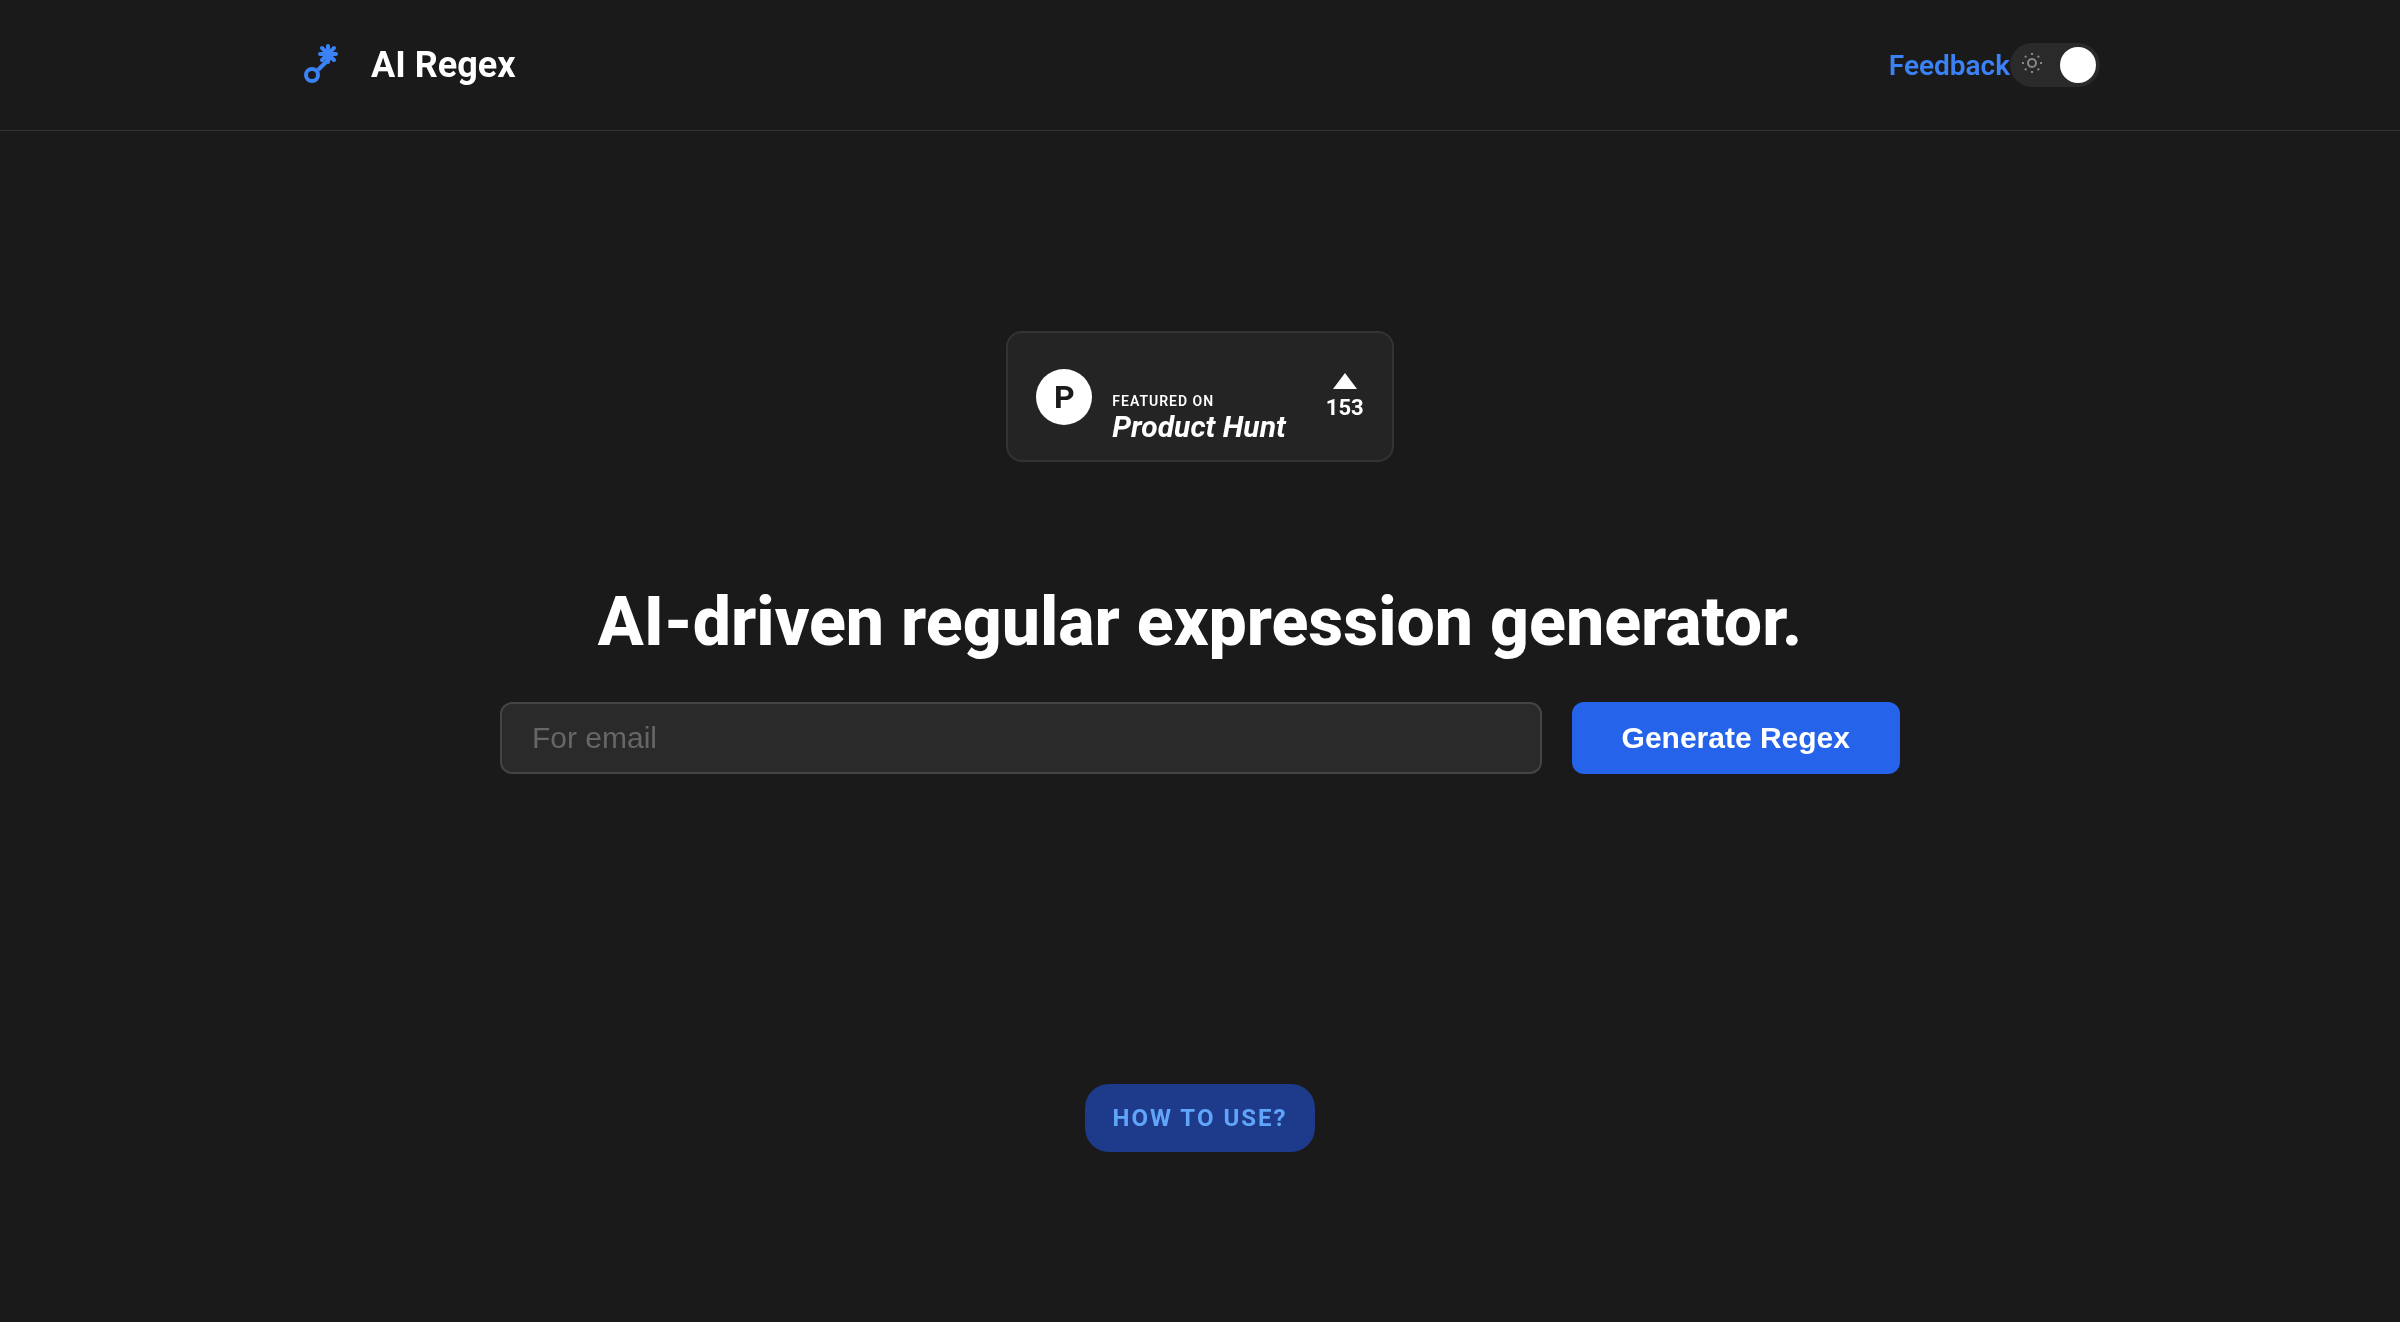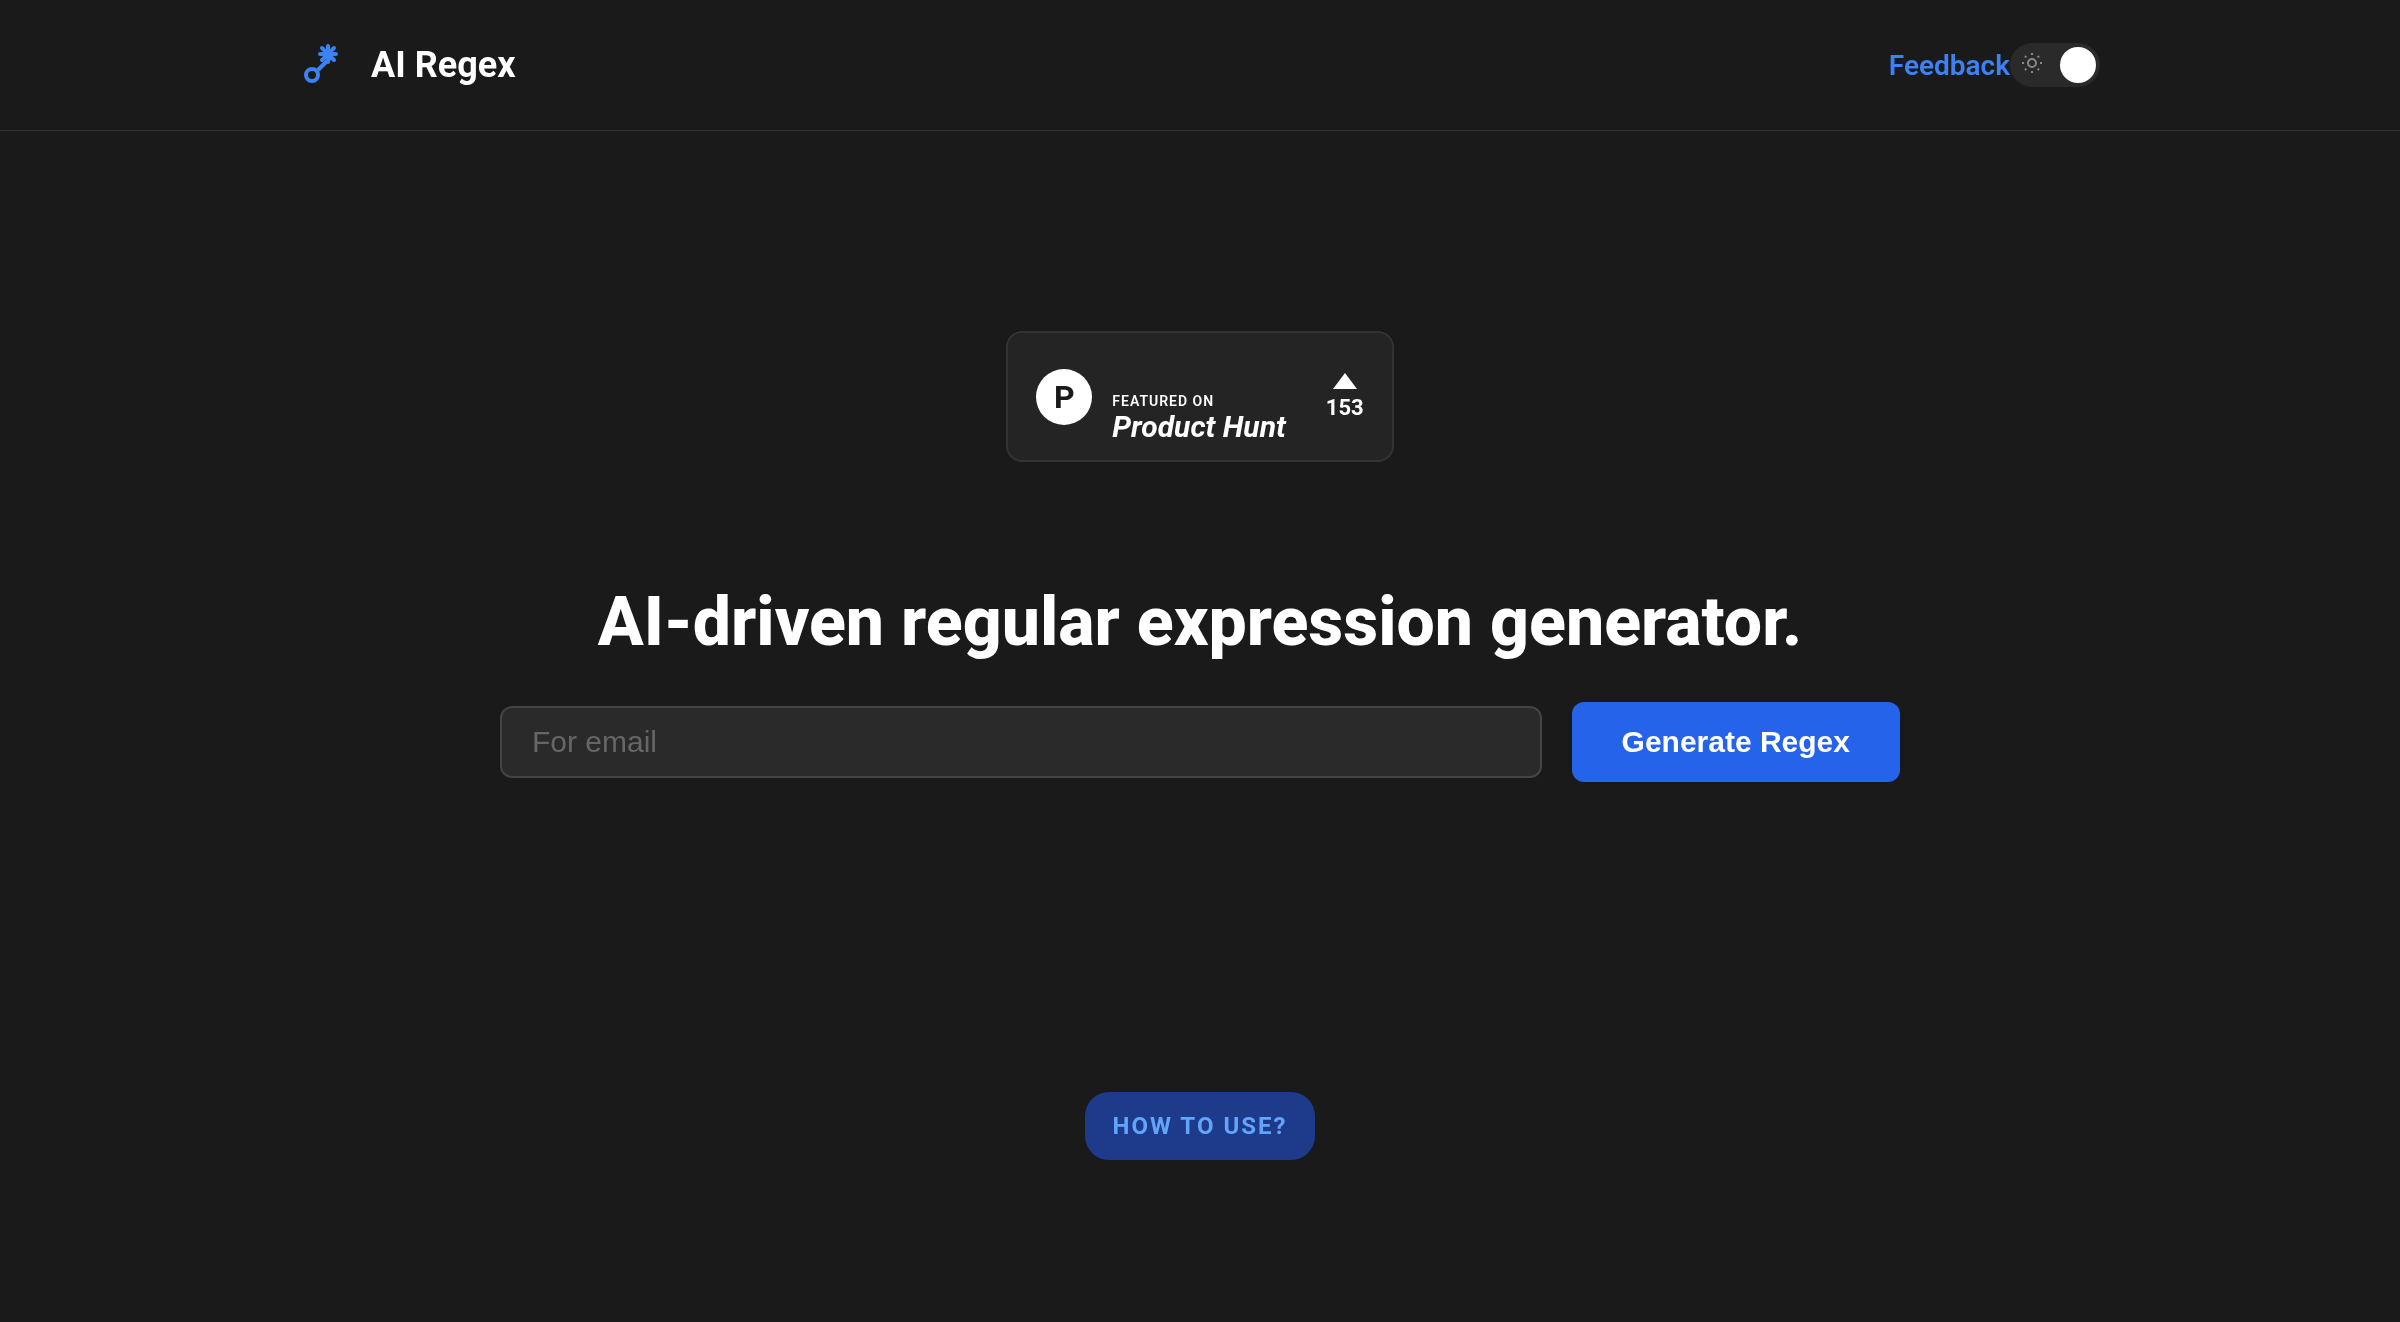--- a/index.html
+++ b/index.html
@@ -188,21 +188,21 @@
       font-size: 30px;
       color: #ffffff;
       outline: none;
     }
 
     .regex-input::placeholder {
       color: #666666;
     }
 
     .generate-button {
-      height: 80px;
+      height: 72px;
       padding: 0 50px;
       background-color: #2563eb;
       border: none;
       border-radius: 12px;
       font-size: 30px;
       font-weight: 700;
       color: #ffffff;
       cursor: pointer;
     }
 

